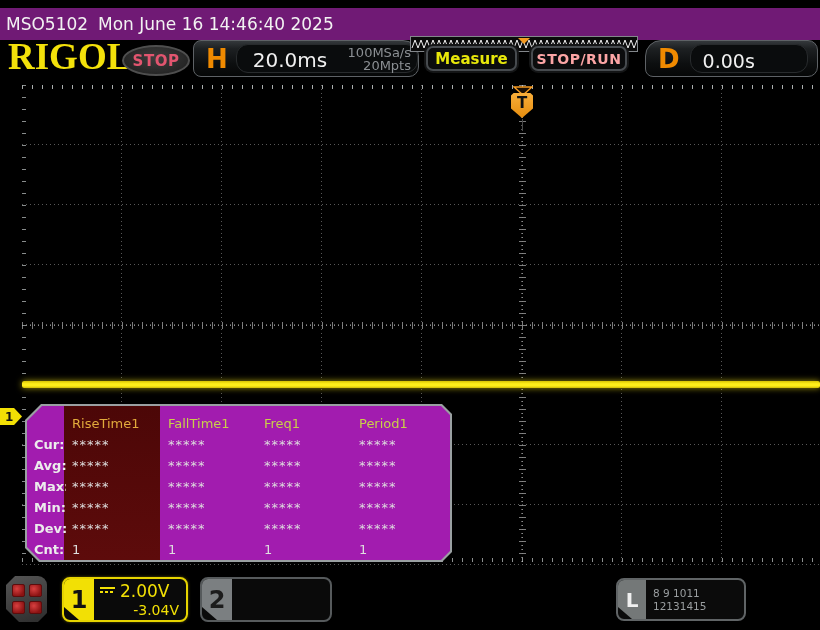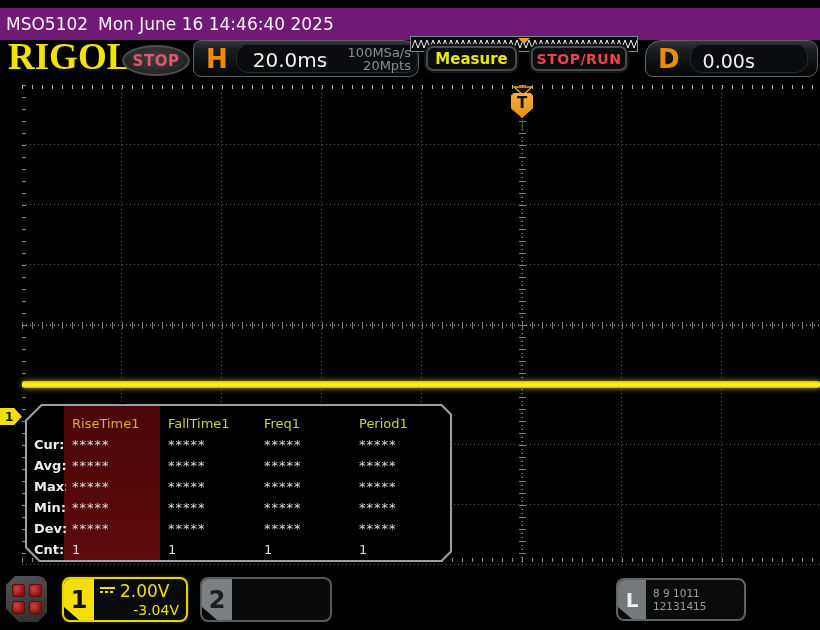--- a/index.html
+++ b/index.html
@@ -31,21 +31,21 @@
   .delayval{font-size:19px;color:#f0f0f0;margin-left:12px;}
   
   #preview{position:absolute;left:410px;top:36px;width:228px;height:16px;background:#0a0a0a;
         border:1px solid #83878b;box-sizing:border-box;}
   #preview svg{display:block;width:100%;height:100%;}
   
   .hdrbtn{position:absolute;top:46px;height:25px;background:#0b0c0d;border:2px solid #474b4f;
         border-radius:7px;box-shadow:0 0 0 2px #141516;box-sizing:border-box;
         display:flex;align-items:center;justify-content:center;font-weight:bold;}
   #measurebtn{left:426px;width:91px;color:#e8e80a;font-size:15px;}
-  #stoprunbtn{left:531px;width:96px;color:#ef4444;font-size:14px;letter-spacing:.5px;}
+  #stoprunbtn{left:531px;width:96px;color:#fca5a5;font-size:14px;letter-spacing:.5px;}
   
   #grat{position:absolute;left:22px;top:85px;width:798px;height:480px;background:#000;}
   .gridcols,.gridrows,.edgeticks-top,.edgeticks-bottom,.edgeticks-left{position:absolute;pointer-events:none;}
   .gridcols{inset:0;background:repeating-linear-gradient(to right,transparent 0 99px,#585858 99px 100px);
         -webkit-mask-image:repeating-linear-gradient(to bottom,#000 0 1px,transparent 1px 4px);
         mask-image:repeating-linear-gradient(to bottom,#000 0 1px,transparent 1px 4px);}
   .gridrows{inset:0;background:repeating-linear-gradient(to bottom,transparent 0 59px,#585858 59px 60px);
         -webkit-mask-image:repeating-linear-gradient(to right,#000 0 1px,transparent 1px 4px);
         mask-image:repeating-linear-gradient(to right,#000 0 1px,transparent 1px 4px);}
   .edgeticks-top{left:0;top:0;width:100%;height:4px;
@@ -73,21 +73,21 @@
   #trigstem{position:absolute;left:500px;top:34px;width:1px;height:12px;background:#4a4a4a;}
   
   #ch1marker{position:absolute;left:0;top:408px;width:22px;height:17px;background:#f2e005;
         clip-path:polygon(0 0,64% 0,100% 50%,64% 100%,0 100%);display:flex;align-items:center;
         font-size:12px;font-weight:bold;color:#111;padding-left:5px;box-sizing:border-box;}
   
   #mpanel{position:absolute;left:25px;top:404px;width:427px;height:158px;
         clip-path:polygon(16px 0,calc(100% - 10px) 0,100% 10px,100% calc(100% - 10px),
                  calc(100% - 10px) 100%,14px 100%,0 calc(100% - 14px),0 16px);
         background:#9aa0a2;}
-  #mpanel .inner{position:absolute;inset:2px;background:#000000;
+  #mpanel .inner{position:absolute;inset:2px;background:#a21caf;
         clip-path:polygon(15px 0,calc(100% - 9px) 0,100% 9px,100% calc(100% - 9px),
                  calc(100% - 9px) 100%,13px 100%,0 calc(100% - 13px),0 15px);}
   #mpanel .redcol{position:absolute;left:37px;top:0;width:96px;height:100%;
         background:linear-gradient(180deg,#4c0707,#5d0b0b);}
   .mp-grid{position:absolute;inset:2px;padding-top:5px;display:grid;
         grid-template-columns:37px 96px 96px 95px 1fr;grid-auto-rows:21px;font-size:13px;}
   .mp-cell{display:flex;align-items:center;white-space:nowrap;overflow:hidden;}
   .mp-lbl{color:#ececec;padding-left:5px;font-weight:bold;}
   .mp-hdr{color:#c9cf4a;padding-left:6px;}
   .mp-hdr.sel{color:#e2ab3c;}

